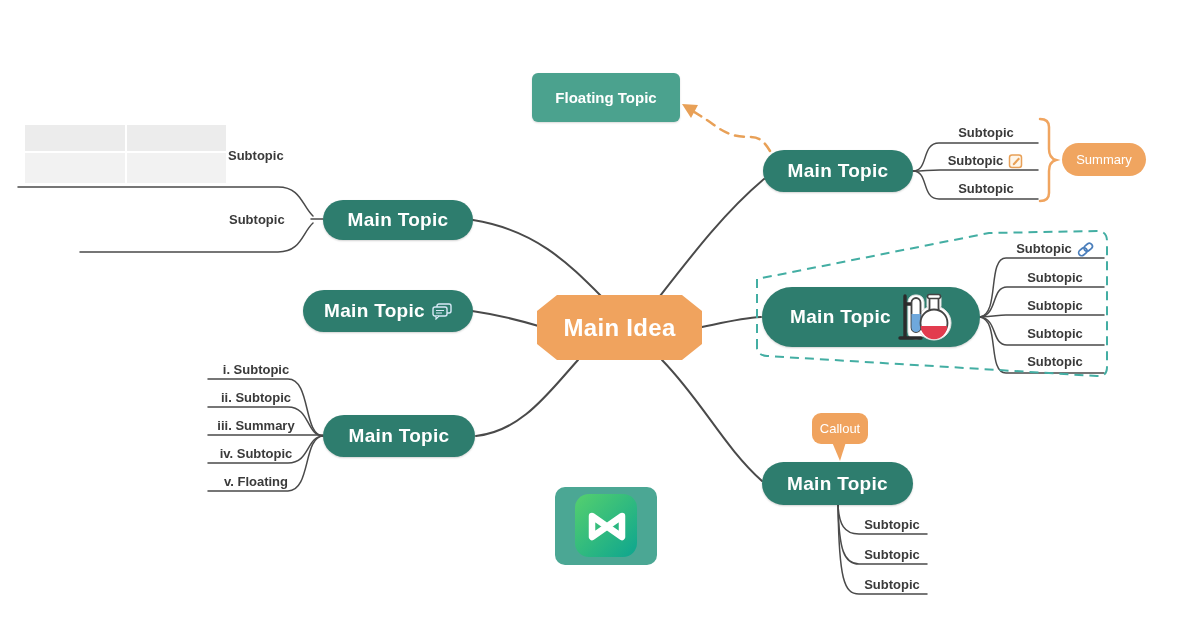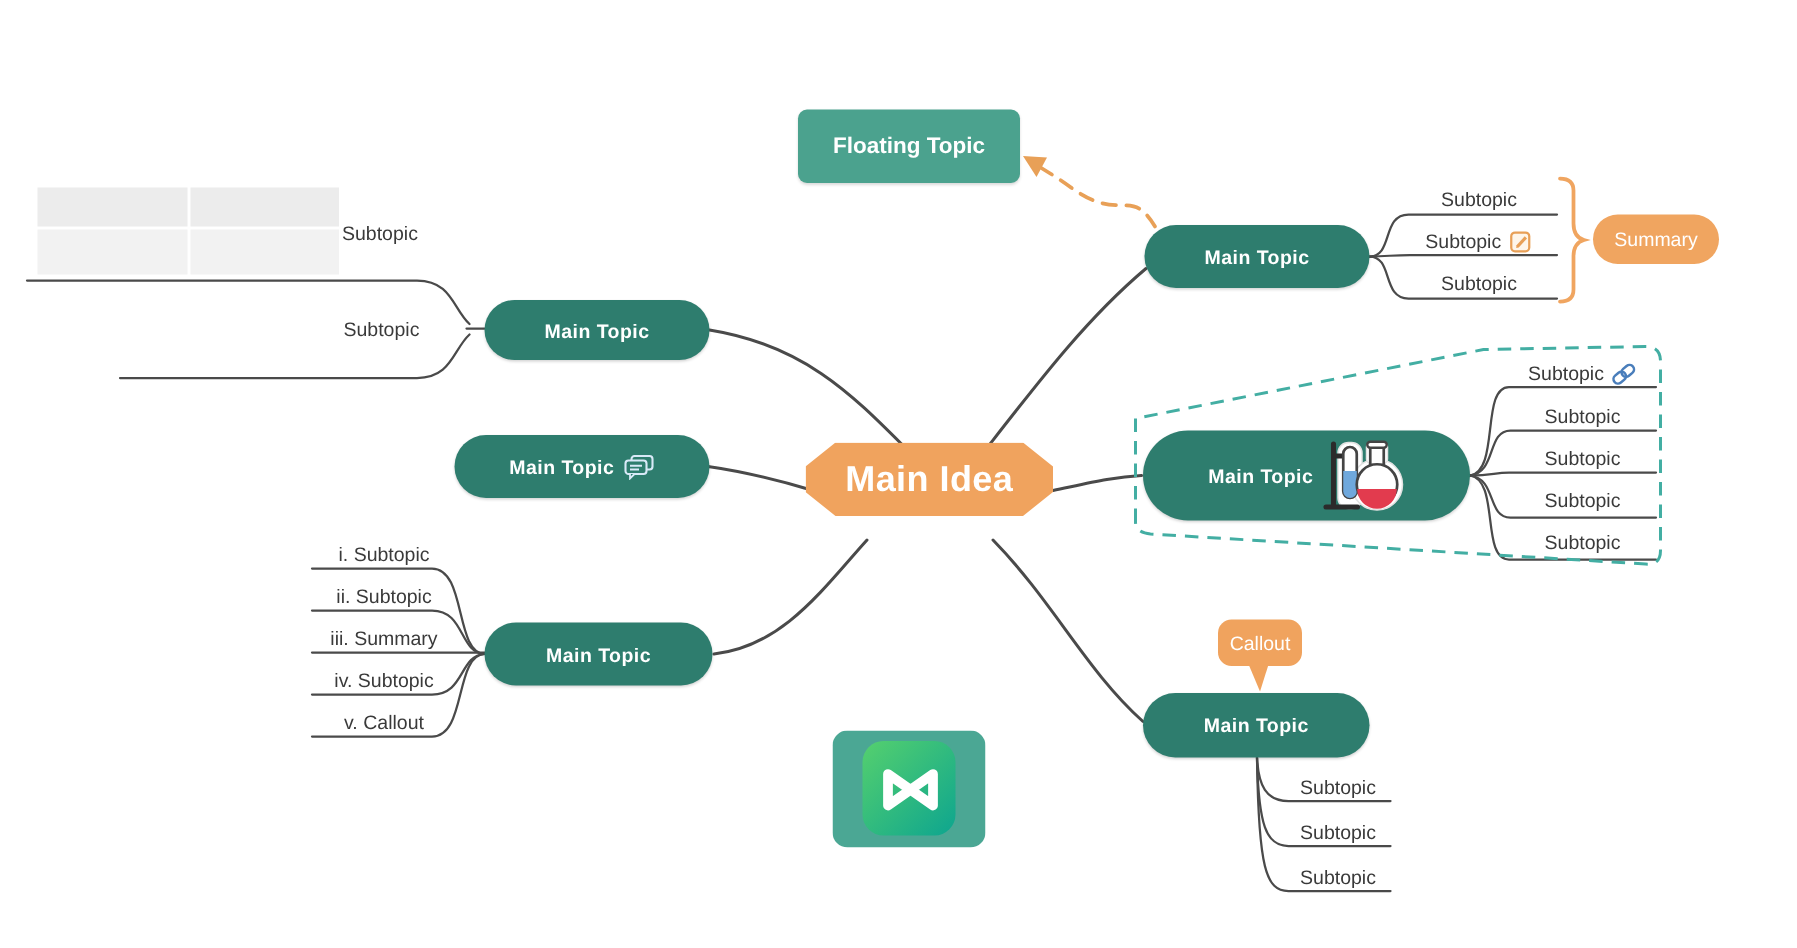--- a/index.html
+++ b/index.html
@@ -1,32 +1,32 @@
 <!DOCTYPE html>
 <html><head>
 <meta charset="utf-8">
 <style>
   html,body{margin:0;padding:0;background:#fff;}
   .canvas{position:relative;width:1198px;height:632px;background:#fff;overflow:hidden;
           font-family:"Liberation Sans",sans-serif;}
   svg.layer{position:absolute;left:0;top:0;}
   .node{position:absolute;display:flex;align-items:center;justify-content:center;
         color:#fff;font-weight:bold;box-sizing:border-box;white-space:nowrap;}
-  .pill{background:#2E7D6E;border-radius:22px;font-size:13px;gap:7px;letter-spacing:.3px;
+  .pill{background:#2E7D6E;border-radius:22px;font-size:19px;gap:7px;letter-spacing:.3px;
         box-shadow:0 1px 2px rgba(0,0,0,.18);}
   .floating{background:#4BA28E;border-radius:6px;font-size:15px;box-shadow:0 1px 2px rgba(0,0,0,.15);}
   .main-idea{background:#F0A35E;font-size:24px;letter-spacing:.3px;
         clip-path:polygon(20px 0,calc(100% - 20px) 0,100% 16px,100% calc(100% - 16px),
                   calc(100% - 20px) 100%,20px 100%,0 calc(100% - 16px),0 16px);}
   .summary-node{background:#F0A560;border-radius:17px;font-size:13px;font-weight:normal;}
   .callout-bubble{background:#F0A35E;border-radius:9px;font-size:13px;font-weight:normal;}
   .callout-tail{position:absolute;width:0;height:0;border-left:8px solid transparent;
         border-right:6px solid transparent;border-top:19px solid #F0A35E;}
   .sub{position:absolute;font-size:13px;color:#3a3a3a;display:flex;align-items:center;
-        justify-content:center;gap:5px;white-space:nowrap;height:16px;line-height:16px;}
+        justify-content:center;gap:5px;white-space:nowrap;height:16px;line-height:16px;font-weight:bold;}
   .sub.left-align{justify-content:flex-start;}
   .mini-table{position:absolute;display:grid;grid-template-columns:1fr 1fr;
         grid-template-rows:26px 30px;gap:2px;background:#fff;}
   .mini-table .cell{background:#ECECEC;}
   .mini-table .cell.r2{background:#F2F2F2;}
   .formula{position:absolute;font-family:"DejaVu Serif",serif;font-style:italic;
         font-size:30px;color:#141414;white-space:nowrap;}
   .formula sup{font-size:17px;}
   .logo{position:absolute;}
 </style>
@@ -78,21 +78,21 @@
 
     <path d="M1040,119 Q1049,119 1049,127 L1049,149 Q1049,158 1056,160
           Q1049,162 1049,171 L1049,193 Q1049,201 1040,201" fill="none" stroke="#F0A560" stroke-width="2.5" stroke-linecap="round"></path>
 
     <g>
       <path d="M770,151 C754,124 747,149 714,125 C706,119 699,115 691,110" fill="none" stroke="#E8A057" stroke-width="2.5" stroke-dasharray="9 7" stroke-linecap="round"></path>
       <polygon points="682,104 698,105 691,118" fill="#E8A057"></polygon>
     </g>
   </svg>
 
-  <div class="node main-idea" style="left:537px;top:295px;width:165px;height:49px;">
+  <div class="node main-idea" style="left:537px;top:295px;width:165px;height:65px;">
     <span>Main Idea</span>
   </div>
 
   <div class="node floating" style="left:532px;top:73px;width:148px;height:49px;">
     <span>Floating Topic</span>
   </div>
 
   <div class="node pill" style="left:763px;top:150px;width:150px;height:42px;">
     <span>Main Topic</span>
   </div>
@@ -202,21 +202,21 @@
   <div class="sub" style="left:206px;top:390px;width:100px;">
     <span>ii. Subtopic</span>
   </div>
   <div class="sub" style="left:206px;top:418px;width:100px;">
     <span>iii. Summary</span>
   </div>
   <div class="sub" style="left:206px;top:446px;width:100px;">
     <span>iv. Subtopic</span>
   </div>
   <div class="sub" style="left:206px;top:474px;width:100px;">
-    <span>v. Callout</span>
+    <span>v. Floating</span>
   </div>
 
   <div class="logo" style="left:555px;top:487px;">
     <svg width="102" height="78" viewBox="0 0 102 78">
       <defs>
         <linearGradient id="lg" x1="0" y1="0" x2="1" y2="1">
           <stop offset="0" stop-color="#55D06E"></stop>
           <stop offset="1" stop-color="#0DA58F"></stop>
         </linearGradient>
       </defs>

